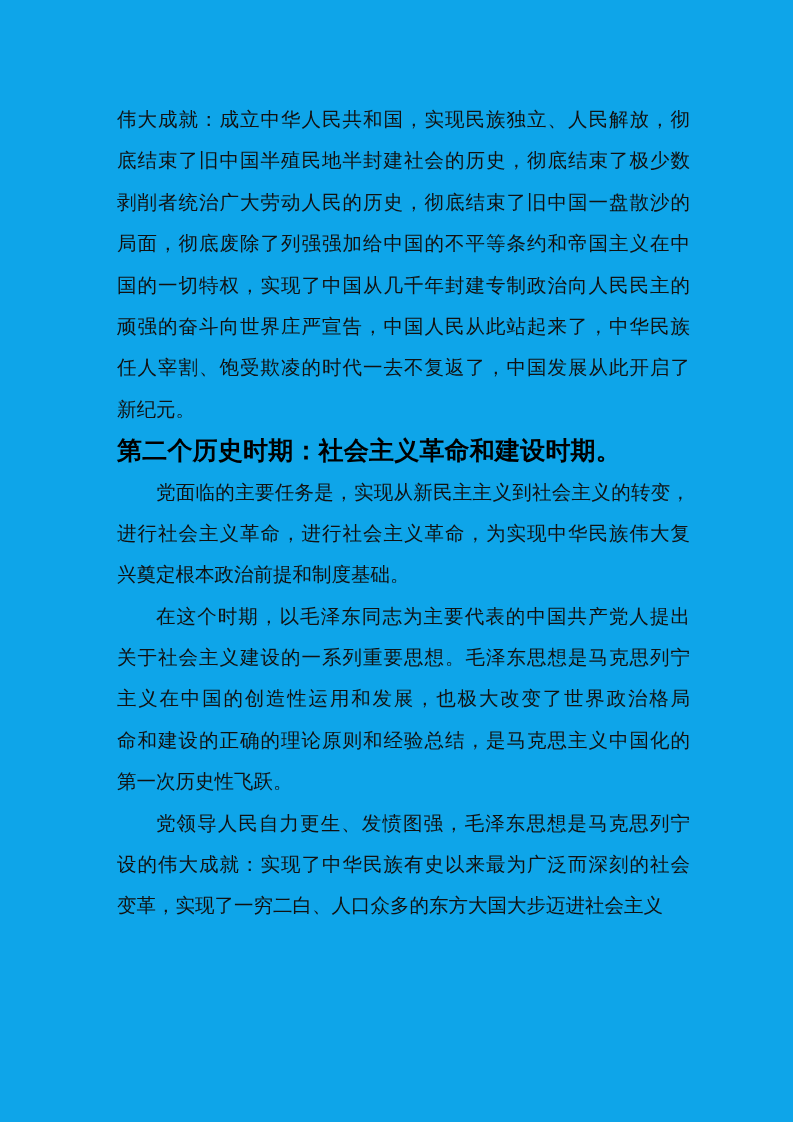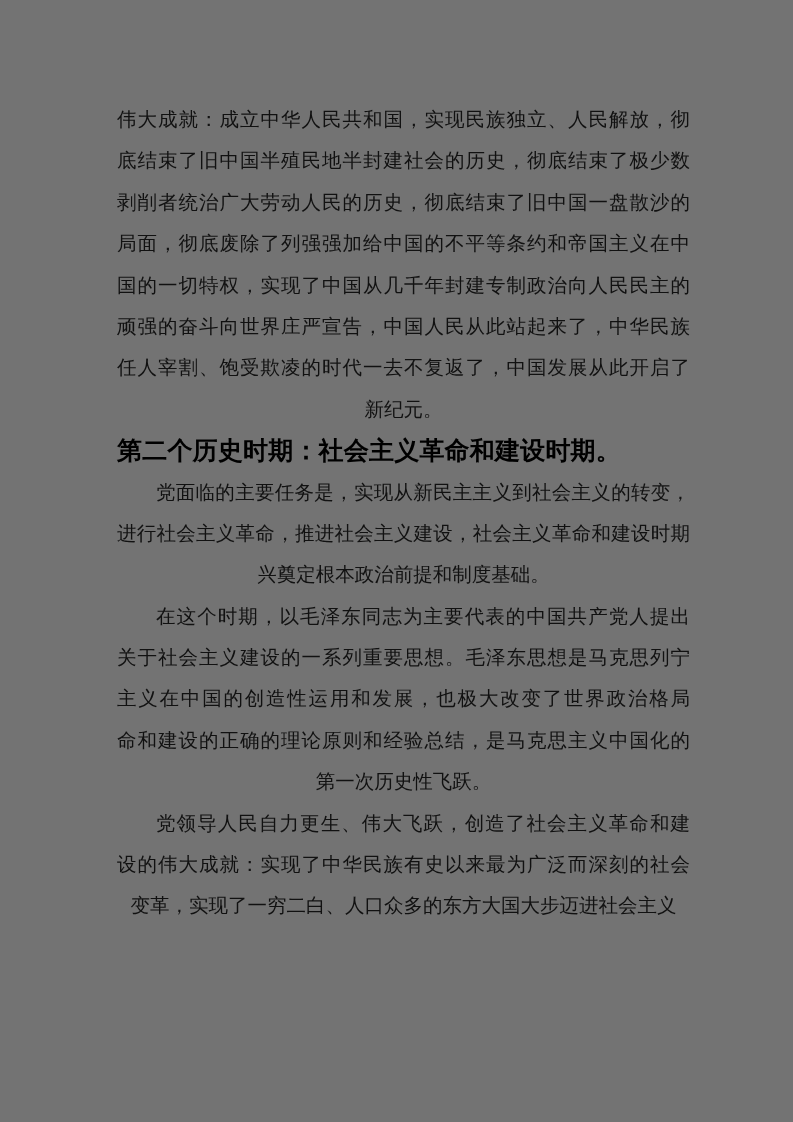--- a/index.html
+++ b/index.html
@@ -20,21 +20,21 @@
     font-family: "Liberation Serif", "DejaVu Serif", serif;
     font-size: 19.5px;
   }
   .para {
     margin: 0;
     padding: 0;
   }
   .text-line {
     height: 41.4px;
     line-height: 41.4px;
-    text-align: center;
+    text-align: left;
     overflow: visible;
   }
   .text-line.full {
     text-align: justify;
     text-align-last: justify;
     text-justify: inter-character;
   }
   .text-line.indent {
     text-indent: 39px;
   }
@@ -45,46 +45,46 @@
     font-weight: bold;
     font-size: 25px;
     letter-spacing: 0.2px;
     color: #000000;
     text-align: left;
   }
 </style>
 </head>
 <body>
 
-<div class="doc-page" style="background: #737373; color: rgb(17, 17, 17);">
+<div class="doc-page" style="background: #0ea5e9; color: rgb(17, 17, 17);">
   <div id="doc-body">
       <div class="para">
         <div class="text-line full">伟大成就：成立中华人民共和国，实现民族独立、人民解放，彻</div>
         <div class="text-line full">底结束了旧中国半殖民地半封建社会的历史，彻底结束了极少数</div>
         <div class="text-line full">剥削者统治广大劳动人民的历史，彻底结束了旧中国一盘散沙的</div>
         <div class="text-line full">局面，彻底废除了列强强加给中国的不平等条约和帝国主义在中</div>
         <div class="text-line full">国的一切特权，实现了中国从几千年封建专制政治向人民民主的</div>
         <div class="text-line full">顽强的奋斗向世界庄严宣告，中国人民从此站起来了，中华民族</div>
         <div class="text-line full">任人宰割、饱受欺凌的时代一去不复返了，中国发展从此开启了</div>
         <div class="text-line">新纪元。</div>
       </div>
       <div class="para">
         <div class="heading-line">第二个历史时期：社会主义革命和建设时期。</div>
       </div>
       <div class="para">
         <div class="text-line full indent">党面临的主要任务是，实现从新民主主义到社会主义的转变，</div>
-        <div class="text-line full">进行社会主义革命，推进社会主义建设，社会主义革命和建设时期</div>
+        <div class="text-line full">进行社会主义革命，进行社会主义革命，为实现中华民族伟大复</div>
         <div class="text-line">兴奠定根本政治前提和制度基础。</div>
       </div>
       <div class="para">
         <div class="text-line full indent">在这个时期，以毛泽东同志为主要代表的中国共产党人提出</div>
         <div class="text-line full">关于社会主义建设的一系列重要思想。毛泽东思想是马克思列宁</div>
         <div class="text-line full">主义在中国的创造性运用和发展，也极大改变了世界政治格局</div>
         <div class="text-line full">命和建设的正确的理论原则和经验总结，是马克思主义中国化的</div>
         <div class="text-line">第一次历史性飞跃。</div>
       </div>
       <div class="para">
-        <div class="text-line full indent">党领导人民自力更生、伟大飞跃，创造了社会主义革命和建</div>
+        <div class="text-line full indent">党领导人民自力更生、发愤图强，毛泽东思想是马克思列宁</div>
         <div class="text-line full">设的伟大成就：实现了中华民族有史以来最为广泛而深刻的社会</div>
         <div class="text-line">变革，实现了一穷二白、人口众多的东方大国大步迈进社会主义</div>
       </div>
     </div>
 </div>
 
 </body></html>

